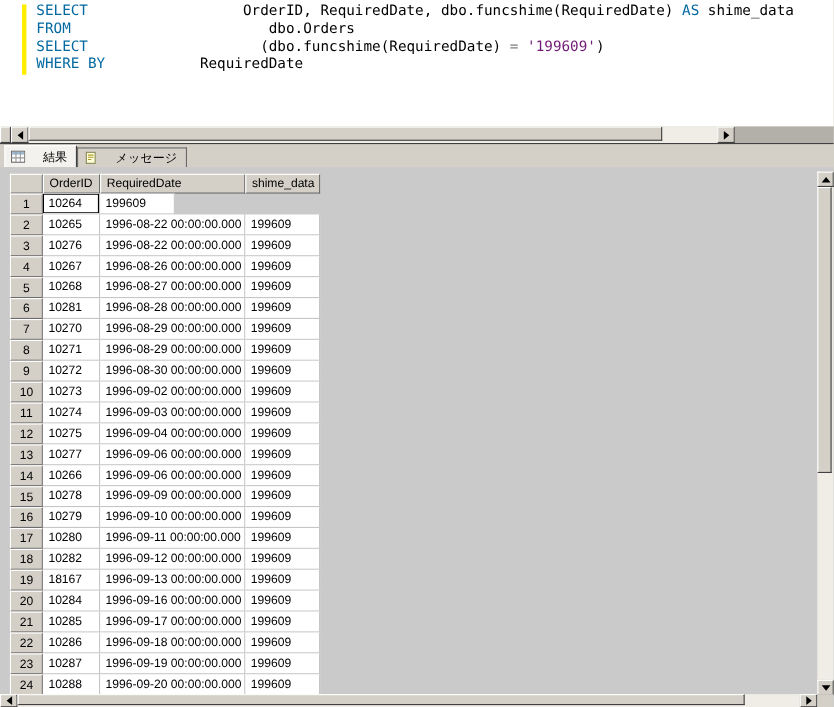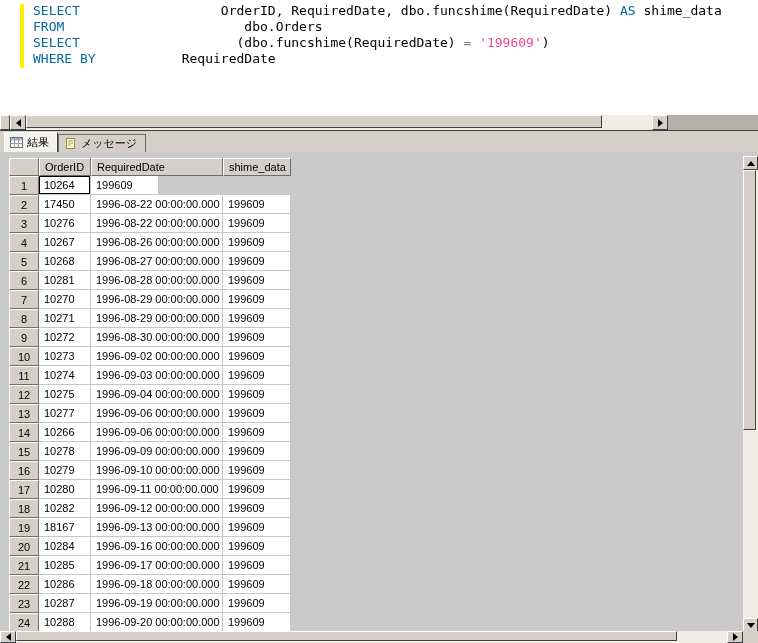--- a/index.html
+++ b/index.html
@@ -5,21 +5,21 @@
   * { margin:0; padding:0; box-sizing:border-box; }
   html,body { width:758px; height:643px; overflow:hidden; }
   body { font-family:"Liberation Sans", sans-serif; background:#d4d0c8; position:relative; }
 
   
   .editor { position:absolute; left:0; top:0; width:758px; height:115px; background:#ffffff; }
   .change-bar { position:absolute; left:20px; top:4px; width:4px; height:64px; background:#ffee00; }
   .code { position:absolute; left:33px; top:3px; font-family:"DejaVu Sans Mono", monospace; font-size:13px; line-height:16px; color:#000; }
   .code-line { white-space:pre; }
   .tok-keyword { color:#0369a1; }
-  .tok-string  { color:#ec4899; }
+  .tok-string  { color:#701a75; }
   .tok-operator{ color:#808080; }
   .tok-plain   { color:#000000; }
 
   
   .sb-btn { background:#d4d0c8; border:1px solid; border-color:#ffffff #404040 #404040 #ffffff;
             display:flex; align-items:center; justify-content:center; flex:0 0 auto; }
   .sb-track { background:#efede6; position:relative; flex:1 1 auto; }
   .sb-thumb { background:#d4d0c8; border:1px solid; border-color:#ffffff #404040 #404040 #ffffff; position:absolute; }
   .arr { width:0; height:0; display:block; }
   .arr-left  { border-top:4px solid transparent; border-bottom:4px solid transparent; border-right:5px solid #000; }
@@ -29,21 +29,21 @@
 
   .editor-hscroll { position:absolute; left:0; top:115px; width:758px; height:15px; display:flex; }
   .editor-hscroll .sb-btn { width:16px; height:15px; }
   .splitter-box { width:10px; height:15px; background:#d4d0c8; border:1px solid; border-color:#ffffff #404040 #404040 #ffffff; flex:0 0 auto; }
   .editor-hscroll .sb-thumb { left:0; top:0; height:13px; width:92%; }
   .sb-filler { width:90px; height:15px; background:#b3b0a9; flex:0 0 auto; }
 
   
   .tabbar { position:absolute; left:0; top:130px; width:758px; height:22px; background:#d4d0c8;
             border-top:1px solid #404040; display:flex; align-items:flex-end; padding-left:4px; }
-  .tab { display:flex; align-items:center; gap:4px; font-size:11px; color:#000;
+  .tab { display:flex; align-items:center; gap:16px; font-size:11px; color:#000;
          padding:2px 8px 2px 5px; border:1px solid #6a6a6a; border-bottom:none; cursor:default; }
   .tab.active { background:#f3f2ef; height:20px; border-color:#ffffff #404040 transparent #ffffff; }
   .tab.inactive { background:#d4d0c8; height:18px; }
 
   
   .results { position:absolute; left:0; top:152px; width:758px; height:491px; background:#cacaca;text-align:right; }
   .grid { position:absolute; left:9px; top:6px; }
   .grid-header { display:flex; height:18px; }
   .grid-row { display:flex; height:19px; }
   .cell { font-size:11px; display:flex; align-items:center; overflow:hidden; }
@@ -127,21 +127,21 @@
       <div class="cell hdr-cell col-shime">shime_data</div>
     </div>
     <div id="grid-body">
         <div class="grid-row">
           <div class="cell rownum-cell col-num">1</div>
           <div class="cell data-cell col-orderid selected">10264</div>
           <div class="cell data-cell col-shime">199609</div>
         </div>
         <div class="grid-row">
           <div class="cell rownum-cell col-num">2</div>
-          <div class="cell data-cell col-orderid">17450</div>
+          <div class="cell data-cell col-orderid">10265</div>
           <div class="cell data-cell col-date">1996-08-22 00:00:00.000</div>
           <div class="cell data-cell col-shime">199609</div>
         </div>
         <div class="grid-row">
           <div class="cell rownum-cell col-num">3</div>
           <div class="cell data-cell col-orderid">10276</div>
           <div class="cell data-cell col-date">1996-08-22 00:00:00.000</div>
           <div class="cell data-cell col-shime">199609</div>
         </div>
         <div class="grid-row">

